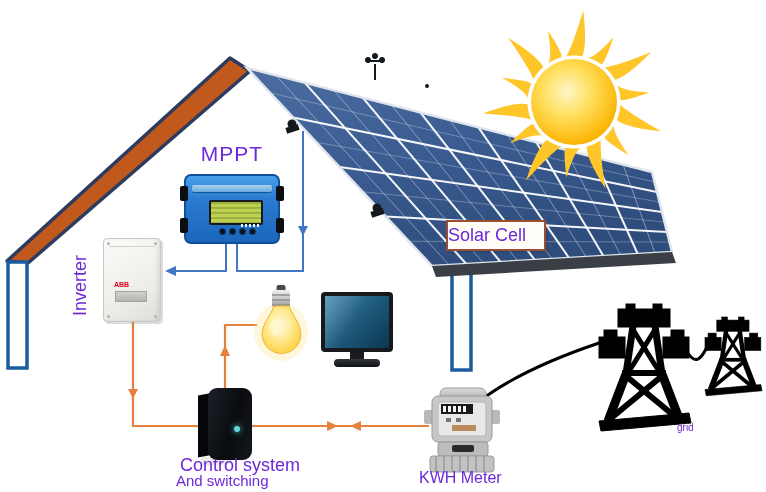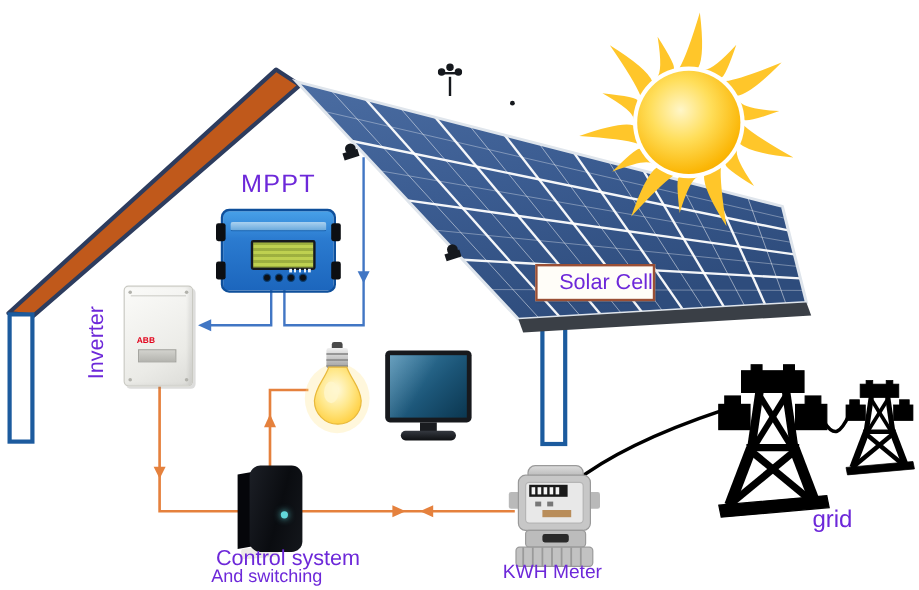--- a/index.html
+++ b/index.html
@@ -5,28 +5,28 @@
   html,body{margin:0;padding:0;background:#fff;}
   .stage{position:relative;width:766px;height:492px;background:#ffffff;overflow:hidden;
          font-family:"Liberation Sans", sans-serif;}
   .stage svg.scene{position:absolute;left:0;top:0;z-index:1;}
   .dev{position:absolute;z-index:2;}
   .lbl{position:absolute;z-index:3;color:#6d28d9;white-space:nowrap;}
 
   
   .lbl-mppt{left:184px;top:142px;width:96px;text-align:center;font-size:21px;letter-spacing:1px;}
   .lbl-solarcell{left:446px;top:220px;width:96px;height:27px;background:#fffdf8;
-                 border:2px solid #9a4f35;text-align:right;line-height:27px;font-size:18px;
+                 border:2px solid #9a4f35;text-align:left;line-height:27px;font-size:18px;
                  box-shadow:1px 1px 2px rgba(0,0,0,.15);}
   .lbl-inverter{left:70px;top:230px;height:86px;font-size:18px;
                 writing-mode:vertical-rl;transform:rotate(180deg);}
   .lbl-ctrl1{left:180px;top:455px;font-size:18px;}
   .lbl-ctrl2{left:176px;top:472px;font-size:15px;}
   .lbl-kwh{left:419px;top:469px;font-size:16px;}
-  .lbl-grid{left:677px;top:422px;font-size:20px;}
+  .lbl-grid{left:677px;top:422px;font-size:10px;}
 
   
   .mppt{left:184px;top:174px;width:96px;height:70px;border-radius:7px;
         background:linear-gradient(180deg,#47a0e8 0%,#2b7bd0 35%,#1c66bd 100%);
         border:2px solid #0e4f9b;box-sizing:border-box;}
   .mppt-tab{position:absolute;width:8px;height:15px;background:#0c0e12;border-radius:2px;}
   .mppt-groove{position:absolute;left:6px;right:6px;top:9px;height:7px;border-radius:2px;
         background:linear-gradient(180deg,#a9d1f0,#6aa9dc);border-bottom:1px solid #10549f;}
   .mppt-lcd{position:absolute;left:23px;top:24px;width:50px;height:21px;background:#bed050;
         border:2px solid #16191d;border-radius:2px;

